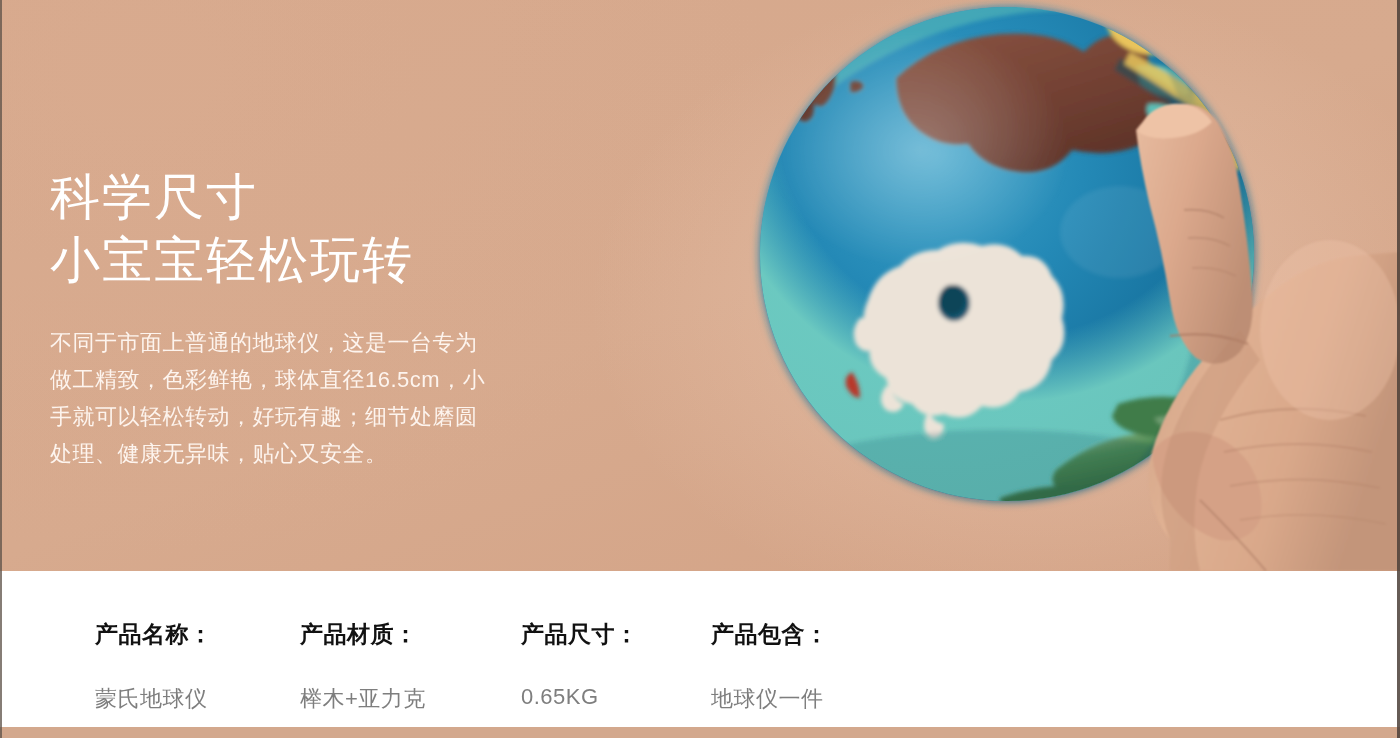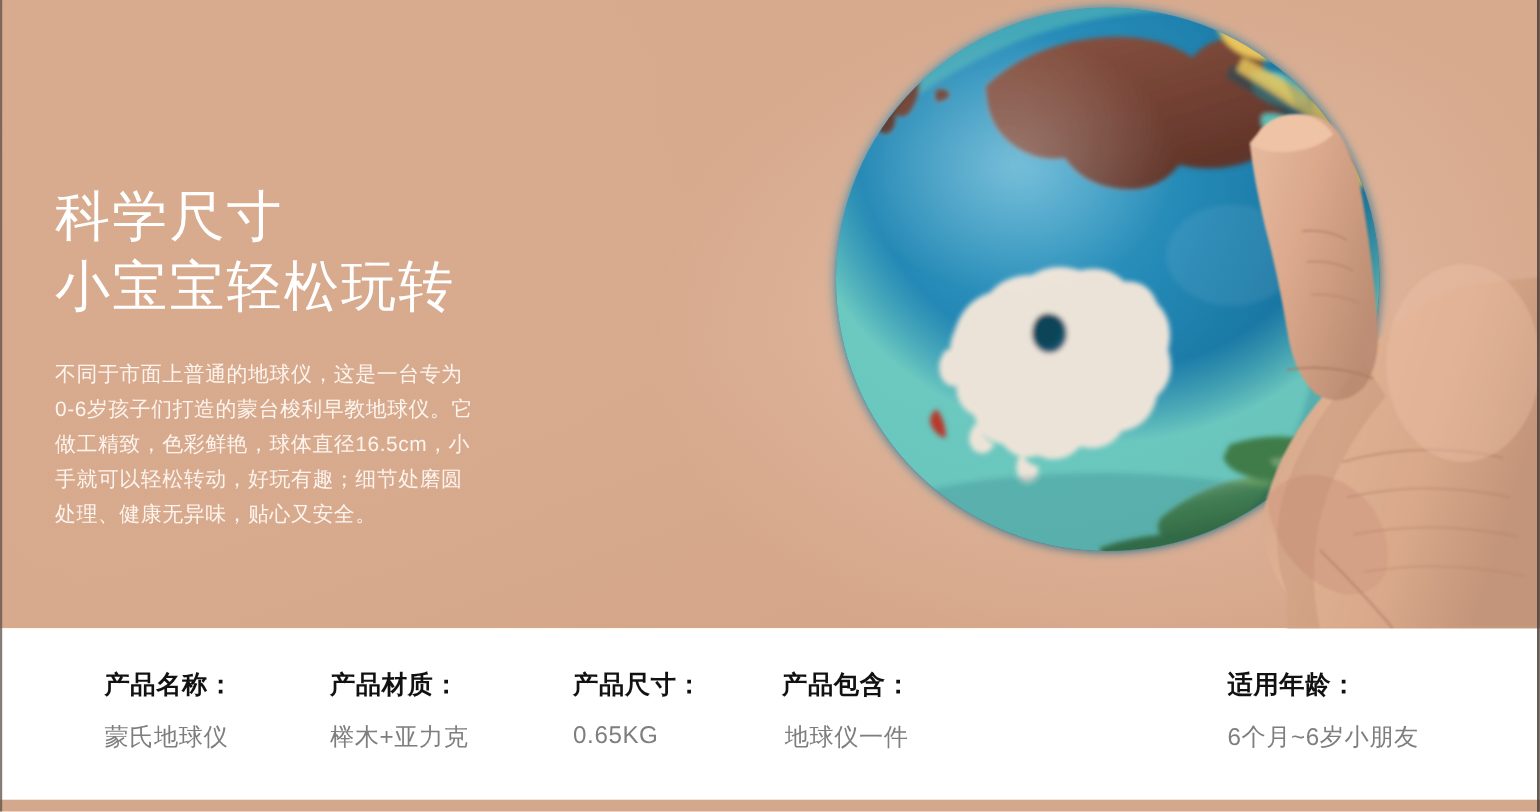--- a/index.html
+++ b/index.html
@@ -24,40 +24,40 @@
       linear-gradient(160deg,#d6a88c 0%,#d7aa8e 45%,#d2a083 100%);
   }
 
   
   .copy{position:absolute;left:50px;top:132px;width:560px;}
   .headline{
     color:#ffffff;font-weight:300;font-size:50px;line-height:1.26;
     letter-spacing:2px;white-space:nowrap;
   }
   .paragraph{
-    margin-top:22px;color:#fdf4ee;font-size:19px;line-height:1.68;
+    margin-top:22px;color:#fdf4ee;font-size:22px;line-height:1.68;
     font-weight:400;letter-spacing:.5px;width:545px;
   }
   .paragraph div{white-space:nowrap;}
 
   
   .photo{position:absolute;left:700px;top:0;width:700px;height:571px;}
 
   
   .specbar{
     position:absolute;left:0;top:571px;width:1400px;height:156px;
     background:#ffffff;
   }
-  .spec{position:absolute;top:36px;}
+  .spec{position:absolute;top:48px;}
   .spec-label{
     font-size:23px;font-weight:700;color:#111111;letter-spacing:.5px;
     white-space:nowrap;
   }
   .spec-value{
-    margin-top:17px;font-size:22px;font-weight:400;color:#7e7e7e;
+    margin-top:34px;font-size:22px;font-weight:400;color:#7e7e7e;
     letter-spacing:.5px;white-space:nowrap;
   }
 
   .footer-strip{
     position:absolute;left:0;top:727px;width:1400px;height:11px;
     background:#d3a88d;
   }
   .edge-left{position:absolute;left:0;top:0;width:2px;height:738px;background:#5d5248;opacity:.75;}
   .edge-right{position:absolute;right:0;top:0;width:3px;height:738px;background:#4b4038;opacity:.85;}
 </style>
@@ -215,47 +215,42 @@
       </svg>
     </div>
 
     <div class="copy">
       <h1 class="headline">
         <div>科学尺寸</div>
         <div>小宝宝轻松玩转</div>
       </h1>
       <div class="paragraph">
         <div>不同于市面上普通的地球仪，这是一台专为</div>
-        <div>0-6岁孩子们打造的蒙台梭利早教地球仪。它</div>
         <div>做工精致，色彩鲜艳，球体直径16.5cm，小</div>
         <div>手就可以轻松转动，好玩有趣；细节处磨圆</div>
         <div>处理、健康无异味，贴心又安全。</div>
       </div>
     </div>
   </section>
 
   <section class="specbar">
     <div class="spec" style="left:95px;">
       <div class="spec-label">产品名称：</div>
       <div class="spec-value">蒙氏地球仪</div>
     </div>
     <div class="spec" style="left:300px;">
       <div class="spec-label">产品材质：</div>
       <div class="spec-value">榉木+亚力克</div>
     </div>
     <div class="spec" style="left:521px;">
       <div class="spec-label">产品尺寸：</div>
       <div class="spec-value">0.65KG</div>
     </div>
-    <div class="spec" style="left:711px;text-align:center;">
+    <div class="spec" style="left:711px;">
       <div class="spec-label">产品包含：</div>
       <div class="spec-value">地球仪一件</div>
-    </div>
-    <div class="spec" style="left:1116px;">
-      <div class="spec-label">适用年龄：</div>
-      <div class="spec-value">6个月~6岁小朋友</div>
     </div>
   </section>
 
   <div class="footer-strip"></div>
   <div class="edge-left"></div>
   <div class="edge-right"></div>
 </div>
 
 </body></html>

